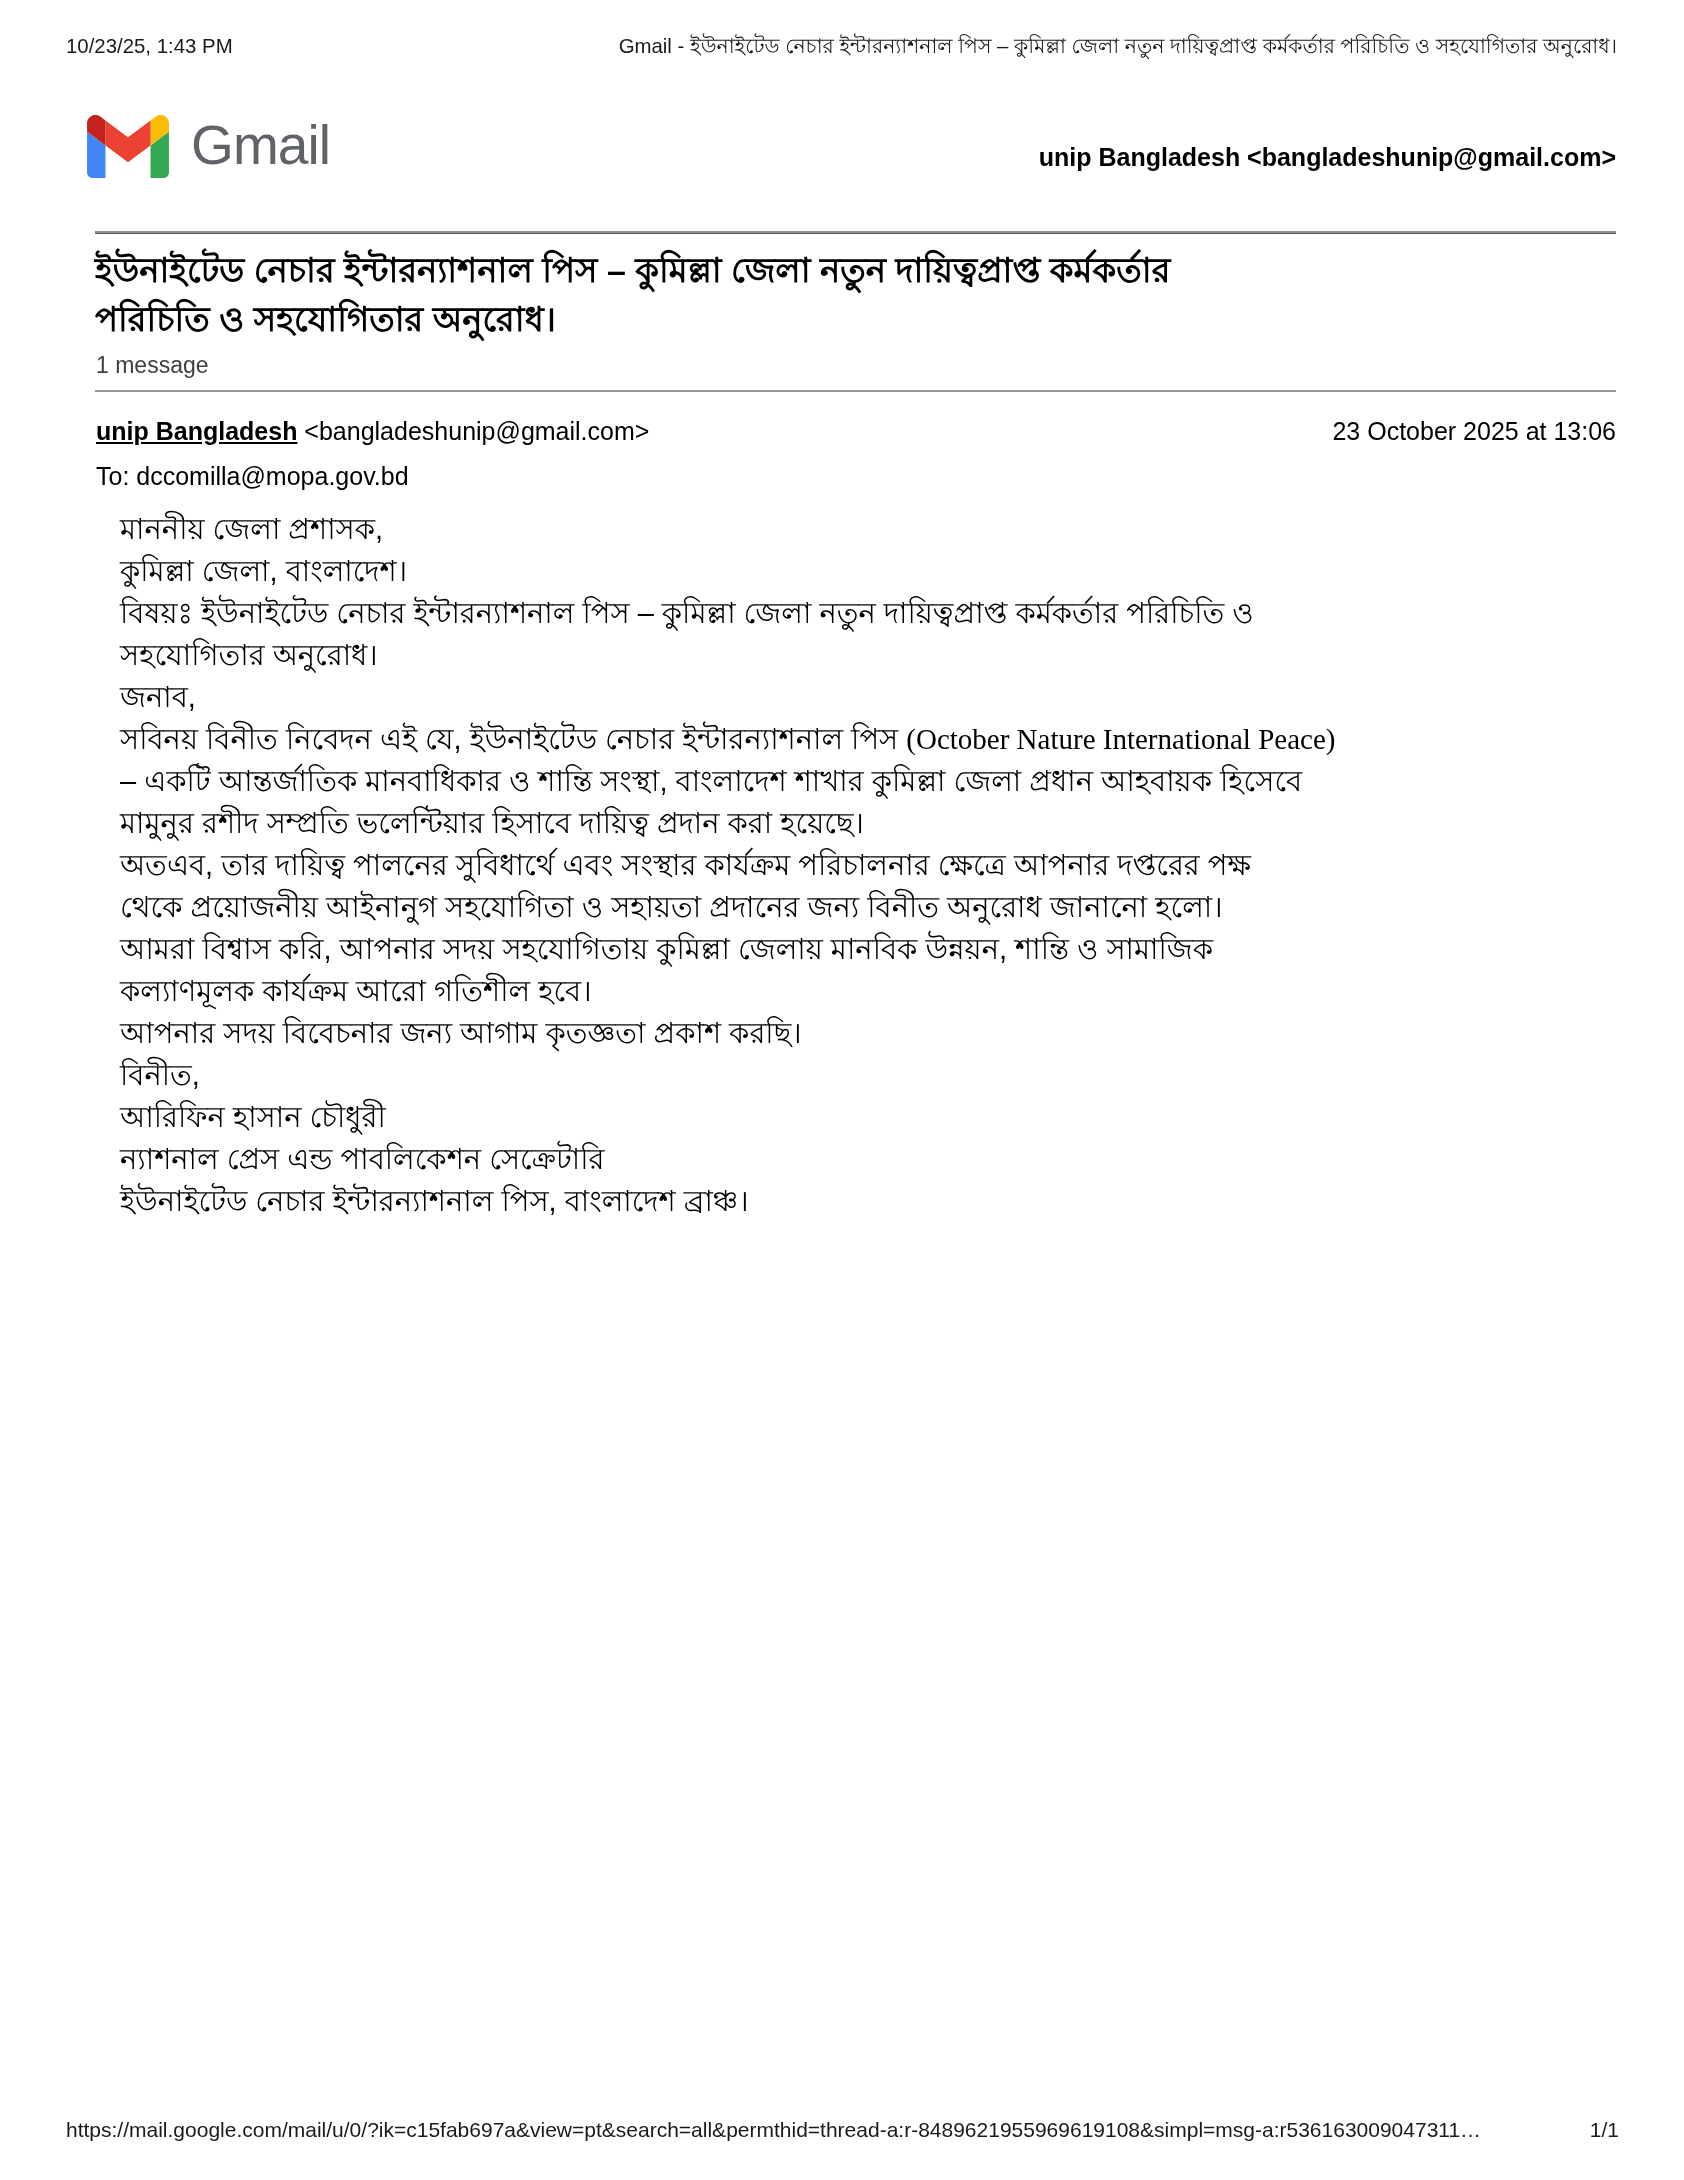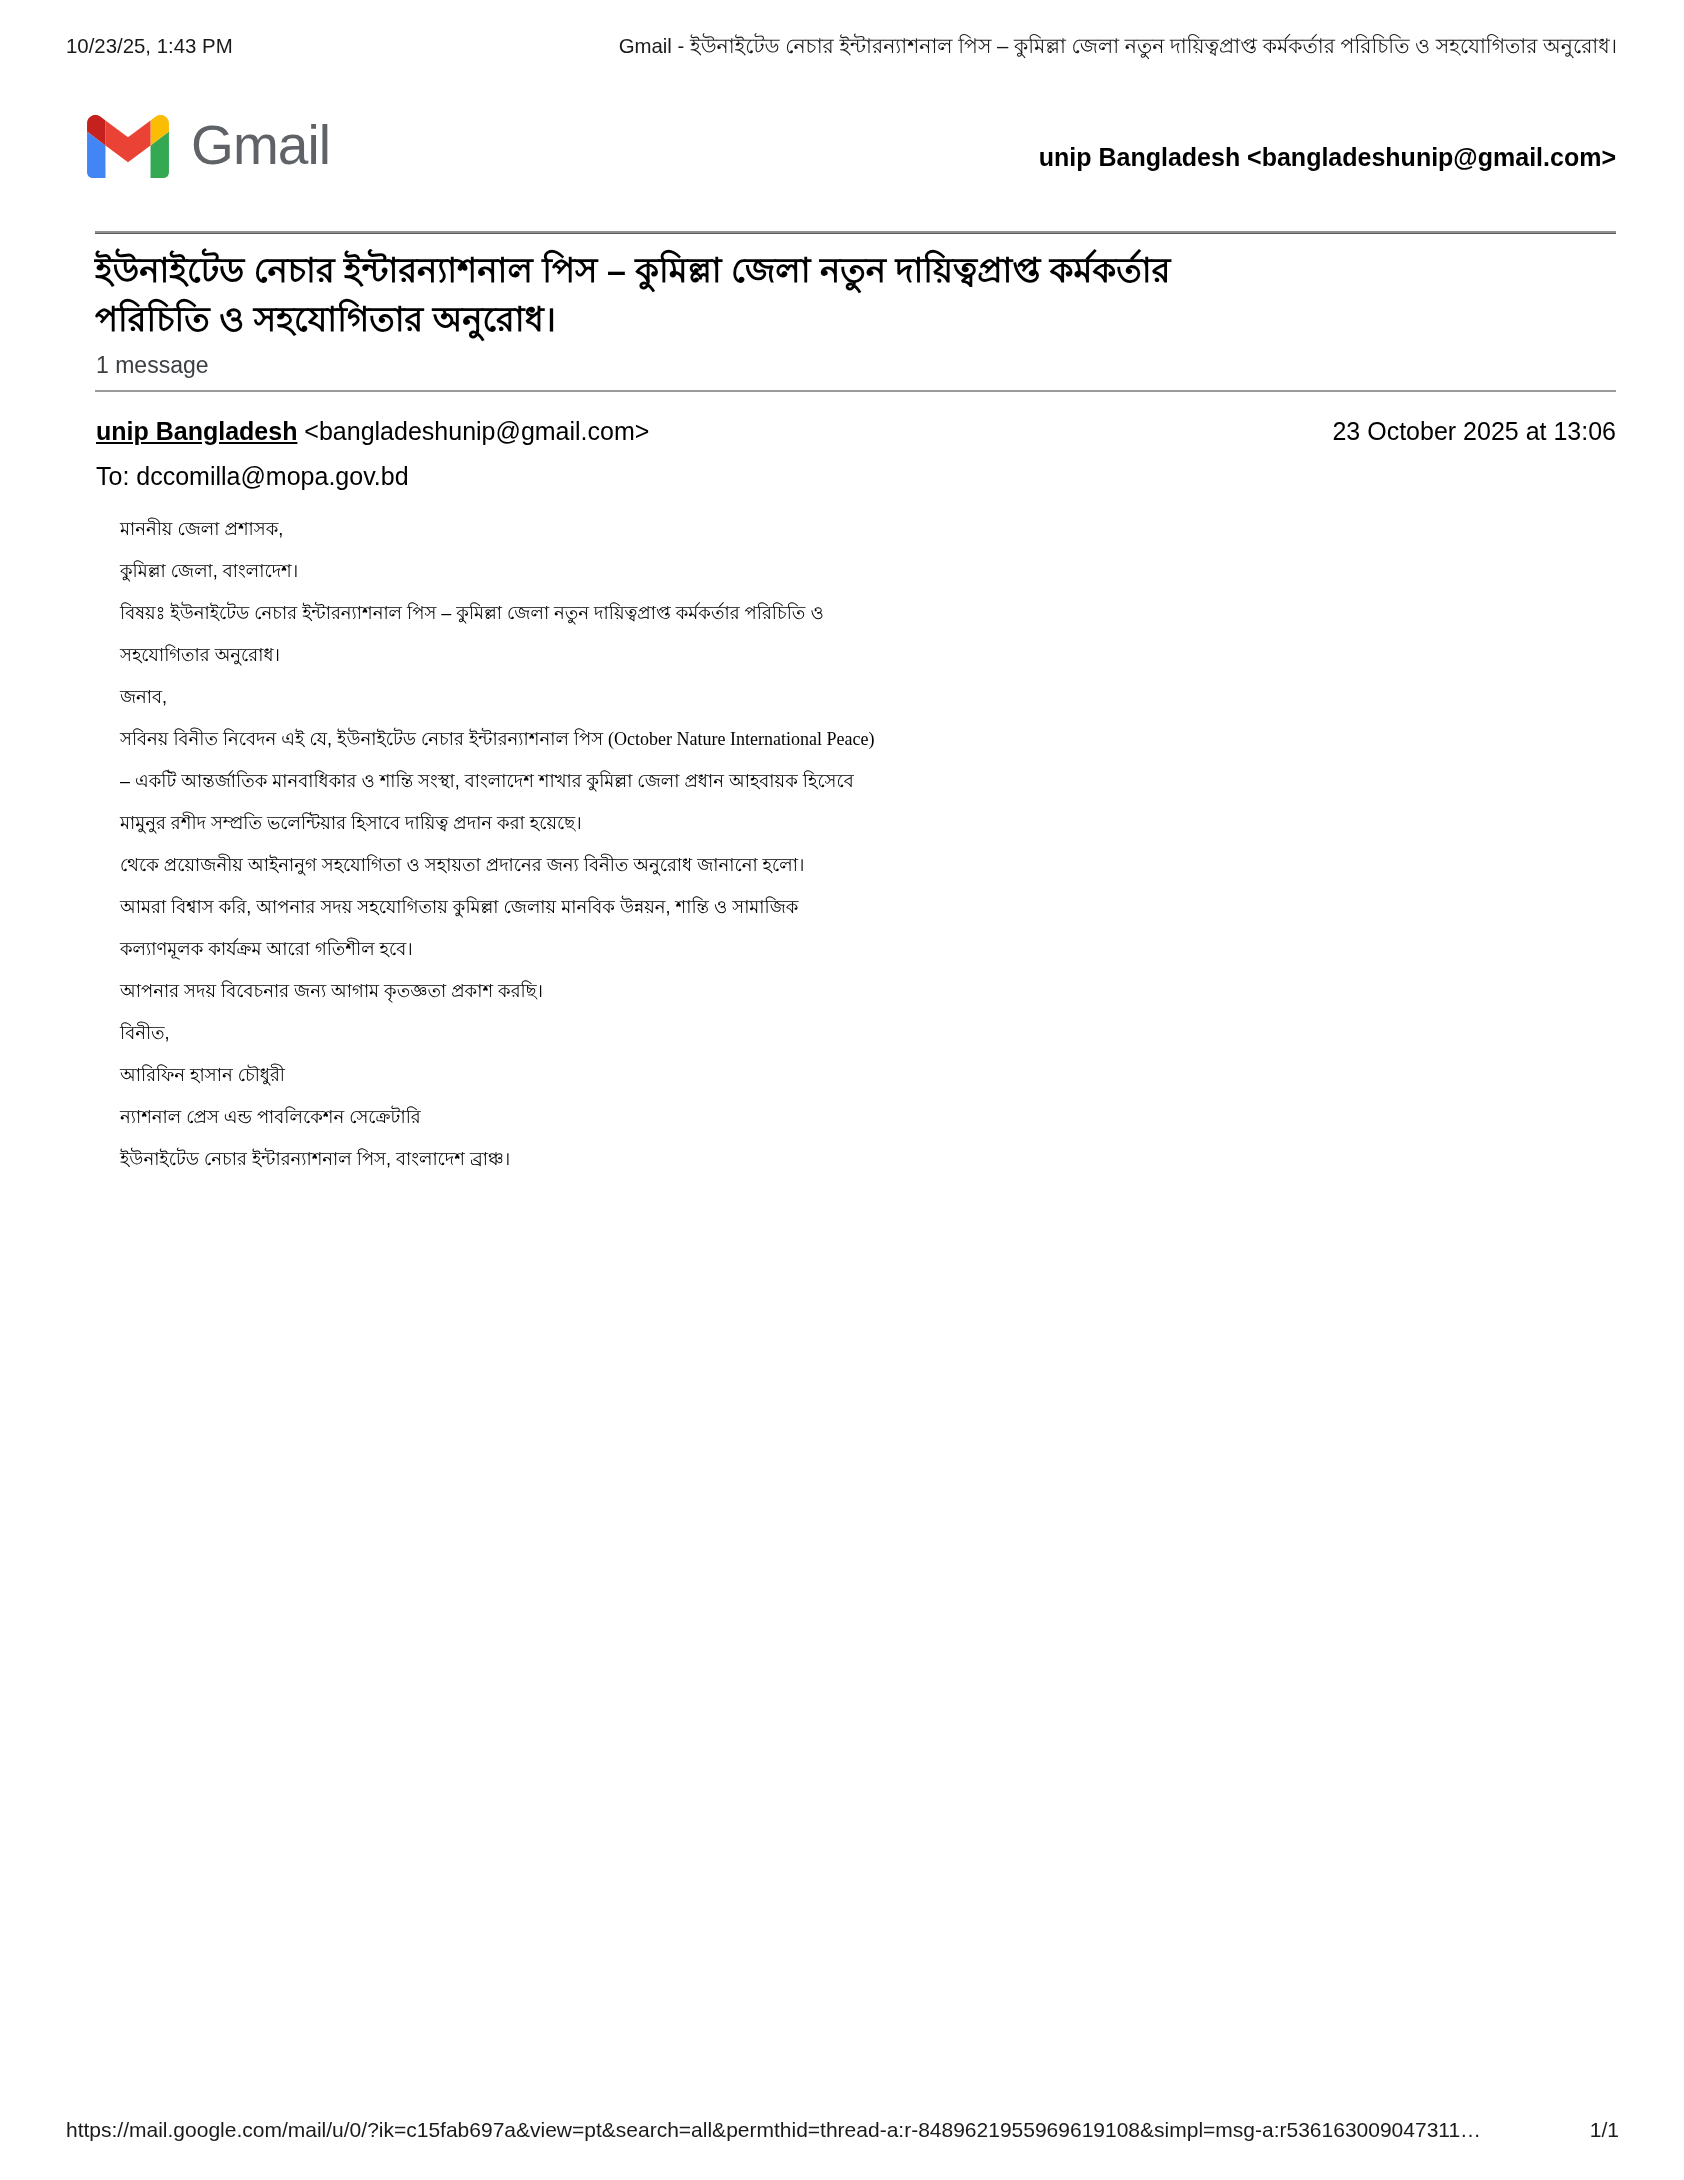--- a/index.html
+++ b/index.html
@@ -63,21 +63,21 @@
     margin: 24px 69px 0 96px; font-size: 25px; line-height: 31.5px;
   }
   .from-name { font-weight: bold; text-decoration: underline; }
   .from-email { font-weight: normal; }
   .msg-date { white-space: nowrap; }
   .to-row { margin: 13.6px 69px 0 96px; font-size: 25px; line-height: 31.5px; }
 
   
   .email-body {
     margin: 15.3px 153px 0 120px;
-    font-size: 18px; line-height: 42px; color: #000;
+    font-size: 29px; line-height: 42px; color: #000;
   }
   .email-body .p { margin: 0; }
   .mb-30 { margin-bottom: 25.6px; }
   .mb-33 { margin-bottom: 28px; }
   .mb-41 { margin-bottom: 35px; }
   .mb-57 { margin-bottom: 49px; }
   .mb-77 { margin-bottom: 66px; }
   .mb-90 { margin-bottom: 77px; }
   .mb-32 { margin-bottom: 27px; }
   .latin-serif { font-family: "Liberation Serif", serif; }
@@ -135,20 +135,21 @@
 
   <div class="p mb-41">জনাব,</div>
 
   <div class="p mb-33">
     <div><span>সবিনয় বিনীত নিবেদন এই যে, ইউনাইটেড নেচার ইন্টারন্যাশনাল পিস </span><span class="latin-serif">(October Nature International Peace)</span></div>
     <div>– একটি আন্তর্জাতিক মানবাধিকার ও শান্তি সংস্থা, বাংলাদেশ শাখার কুমিল্লা জেলা প্রধান আহবায়ক হিসেবে</div>
     <div>মামুনুর  রশীদ সম্প্রতি  ভলেন্টিয়ার হিসাবে দায়িত্ব প্রদান করা হয়েছে।</div>
   </div>
 
   <div class="p mb-33">
+    <div>অতএব, তার দায়িত্ব পালনের সুবিধার্থে এবং সংস্থার কার্যক্রম পরিচালনার ক্ষেত্রে আপনার দপ্তরের পক্ষ</div>
     <div>থেকে প্রয়োজনীয় আইনানুগ সহযোগিতা ও সহায়তা প্রদানের জন্য বিনীত অনুরোধ জানানো হলো।</div>
   </div>
 
   <div class="p mb-33">
     <div>আমরা বিশ্বাস করি, আপনার সদয় সহযোগিতায় কুমিল্লা জেলায় মানবিক উন্নয়ন, শান্তি ও সামাজিক</div>
     <div>কল্যাণমূলক কার্যক্রম আরো গতিশীল হবে।</div>
   </div>
 
   <div class="p mb-90">আপনার সদয় বিবেচনার জন্য আগাম কৃতজ্ঞতা প্রকাশ করছি।</div>
 

